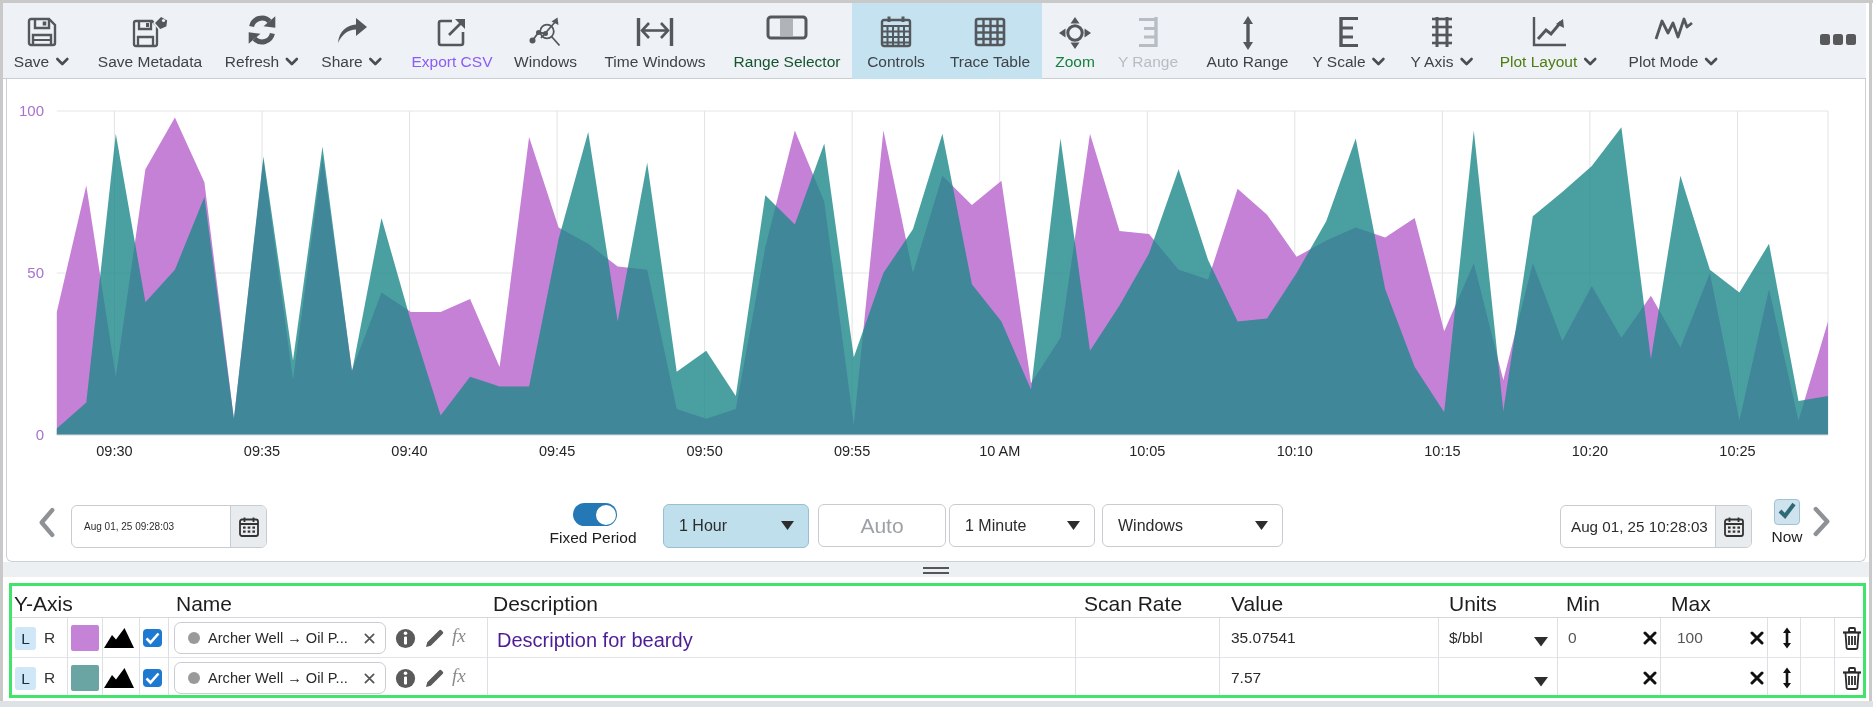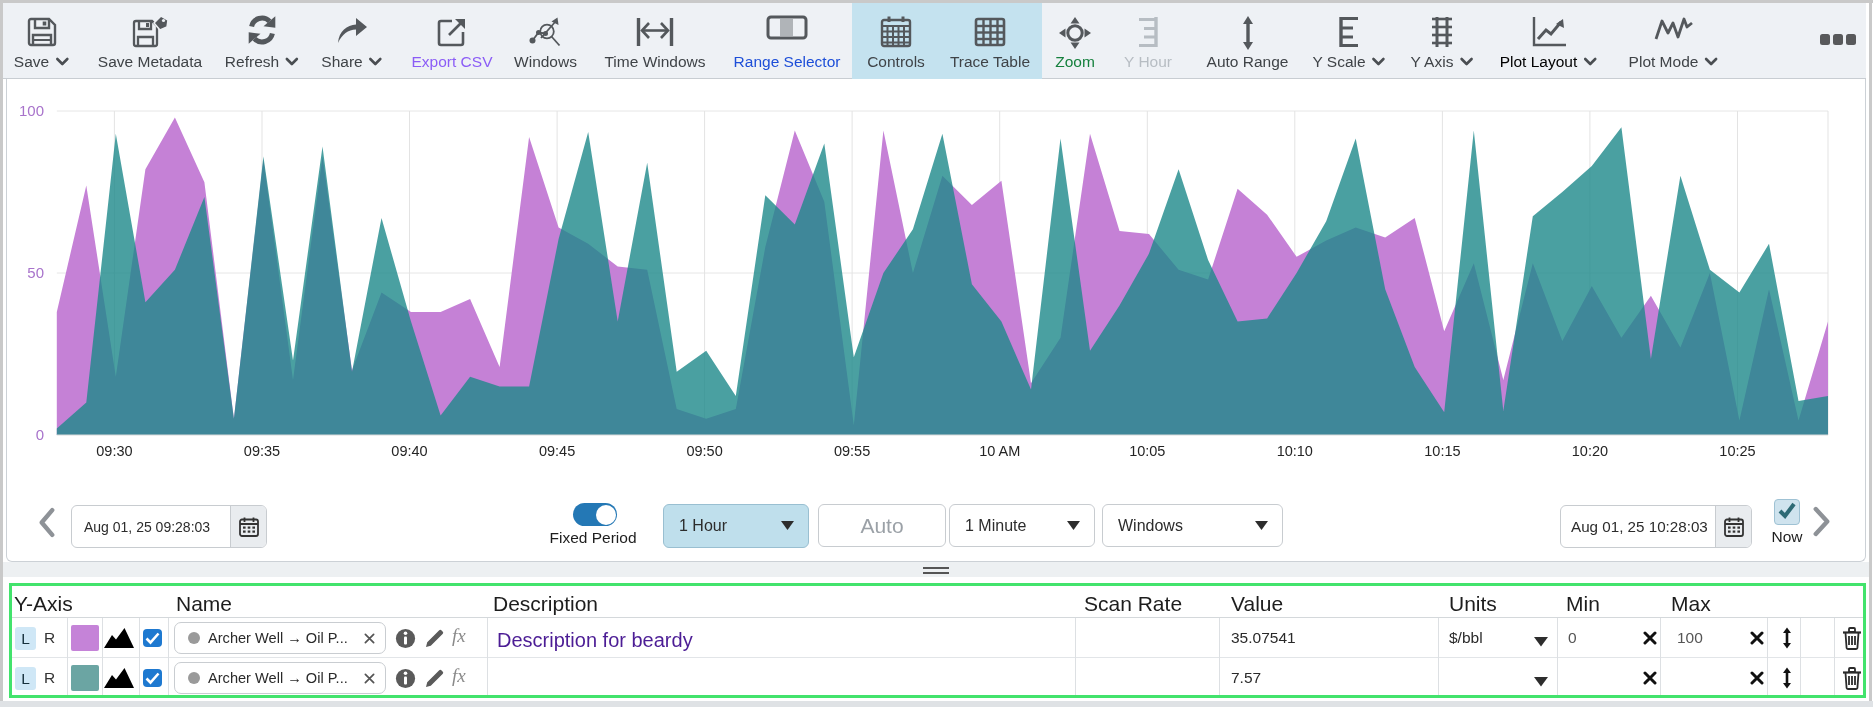--- a/index.html
+++ b/index.html
@@ -106,21 +106,21 @@
             <path d="M27 8 L34 15.5 L27 23" stroke-width="2.6"></path>
           </g>
         </svg></div>
       <div class="tlabel" style="color:#3f4347">Time Windows</div>
     </div>
 <div class="titem" style="left:784.0px;width:0">
       <div class="ticon"><svg width="42" height="26" viewBox="0 0 42 26">
 <rect x="2" y="2" width="38" height="21" rx="3" fill="none" stroke="#54585c" stroke-width="3"></rect>
 <rect x="14" y="4" width="13" height="17" fill="#b0b4b8"></rect>
         </svg></div>
-      <div class="tlabel" style="color:#1d4ed8">Range Selector</div>
+      <div class="tlabel" style="color:#14532d">Range Selector</div>
     </div>
 <div class="titem" style="left:893.0px;width:0">
       <div class="ticon"><svg width="34" height="34" viewBox="0 0 34 34">
 <g fill="none" stroke="#54585c" stroke-width="2.4">
             <rect x="3" y="5" width="28" height="26" rx="2"></rect>
 <path d="M10 1.5 V7" stroke-width="3"></path>
             <path d="M24 1.5 V7" stroke-width="3"></path>
           </g>
 <g stroke="#54585c" stroke-width="2">
             <path d="M3 11 H31"></path>
@@ -162,21 +162,21 @@
 <div class="titem" style="left:1145.0px;width:0">
       <div class="ticon"><svg width="26" height="34" viewBox="0 0 26 34">
           <g stroke="#b7bdc3" fill="none">
 <path d="M21 2 V32" stroke-width="3.4"></path>
 <path d="M4 4.5 H21" stroke-width="3"></path>
             <path d="M9 13.5 H21" stroke-width="3"></path>
             <path d="M9 22 H21" stroke-width="3"></path>
             <path d="M4 30.5 H21" stroke-width="3"></path>
           </g>
         </svg></div>
-      <div class="tlabel" style="color:#b7bdc3">Y Hour</div>
+      <div class="tlabel" style="color:#b7bdc3">Y Range</div>
     </div>
 <div class="titem" style="left:1244.5px;width:0">
       <div class="ticon"><svg width="18" height="36" viewBox="0 0 18 36">
 <path d="M9 7 V29" stroke="#54585c" stroke-width="3.4"></path>
 <path d="M9 1 L14 9 L4 9 Z" fill="#54585c"></path>
           <path d="M9 35 L14 27 L4 27 Z" fill="#54585c"></path>
         </svg></div>
       <div class="tlabel" style="color:#3f4347">Auto Range</div>
     </div>
 <div class="titem" style="left:1346.0px;width:0">
@@ -209,21 +209,21 @@
         </svg></div>
     </div>
 <div class="titem" style="left:1545.5px;width:0">
       <div class="ticon"><svg width="38" height="34" viewBox="0 0 38 34">
           <g fill="none" stroke="#54585c">
 <path d="M4 2 V30 H36" stroke-width="2.4"></path>
 <path d="M8 24 L16 15 L21 19 L31 7" stroke-width="3"></path>
           </g>
 <path d="M33 4 L34 13 L26 9 Z" fill="#54585c"></path>
         </svg></div>
-      <div class="tlabel" style="color:#000000">Plot Layout<svg class="chev" width="14" height="9" viewBox="0 0 14 9">
+      <div class="tlabel" style="color:#4d7c0f">Plot Layout<svg class="chev" width="14" height="9" viewBox="0 0 14 9">
           <path d="M2 2 L7 7 L12 2" fill="none" stroke="#4a4e52" stroke-width="2.6" stroke-linecap="round" stroke-linejoin="round"></path>
         </svg></div>
     </div>
 <div class="titem" style="left:1670.5px;width:0">
       <div class="ticon"><svg width="40" height="28" viewBox="0 0 40 28">
 <path d="M2 24 L8 6 L14 18 L19 8 L24 22 L30 4 L33 12 L38 8" fill="none" stroke="#54585c" stroke-width="2.8" stroke-linejoin="round"></path>
         </svg></div>
       <div class="tlabel" style="color:#3f4347">Plot Mode<svg class="chev" width="14" height="9" viewBox="0 0 14 9">
           <path d="M2 2 L7 7 L12 2" fill="none" stroke="#4a4e52" stroke-width="2.6" stroke-linecap="round" stroke-linejoin="round"></path>
         </svg></div>
@@ -273,21 +273,21 @@
 <text x="44" y="37" text-anchor="end" font-size="15" fill="#a873cb">100</text>
 <text x="44" y="199" text-anchor="end" font-size="15" fill="#a873cb">50</text>
 <text x="44" y="361" text-anchor="end" font-size="15" fill="#a873cb">0</text>
 </svg>
 
 <div class="abs" style="left:36px;top:506px"><svg width="21" height="33" viewBox="0 0 22 34">
       <path d="M17 4 L6 17 L17 30" fill="none" stroke="#8e9297" stroke-width="4.6" stroke-linecap="round" stroke-linejoin="round"></path>
     </svg></div>
 
 <div class="ibox" style="left:71px;top:505px;width:196px;display:flex;align-items:center;overflow:hidden">
-  <div style="padding-left:12px;flex:1;font-size:14px;white-space:nowrap">Aug 01, 25 09:28:03</div>
+  <div style="padding-left:12px;flex:1;font-size:10px;white-space:nowrap">Aug 01, 25 09:28:03</div>
   <div style="width:36px;height:43px;background:#e9ecef;border-left:1px solid #c8ccd0;display:flex;align-items:center;justify-content:center">
       <svg width="22" height="22" viewBox="0 0 22 22">
         <g fill="none" stroke="#333" stroke-width="1.8">
 <rect x="2" y="3.5" width="18" height="16.5" rx="2"></rect>
           <path d="M6.5 1.5 V6"></path>
           <path d="M15.5 1.5 V6"></path>
         </g>
 <rect x="2" y="7" width="18" height="2" fill="#333"></rect>
 <g fill="#333">
           <rect x="5" y="10.5" width="2.6" height="2.2"></rect>

